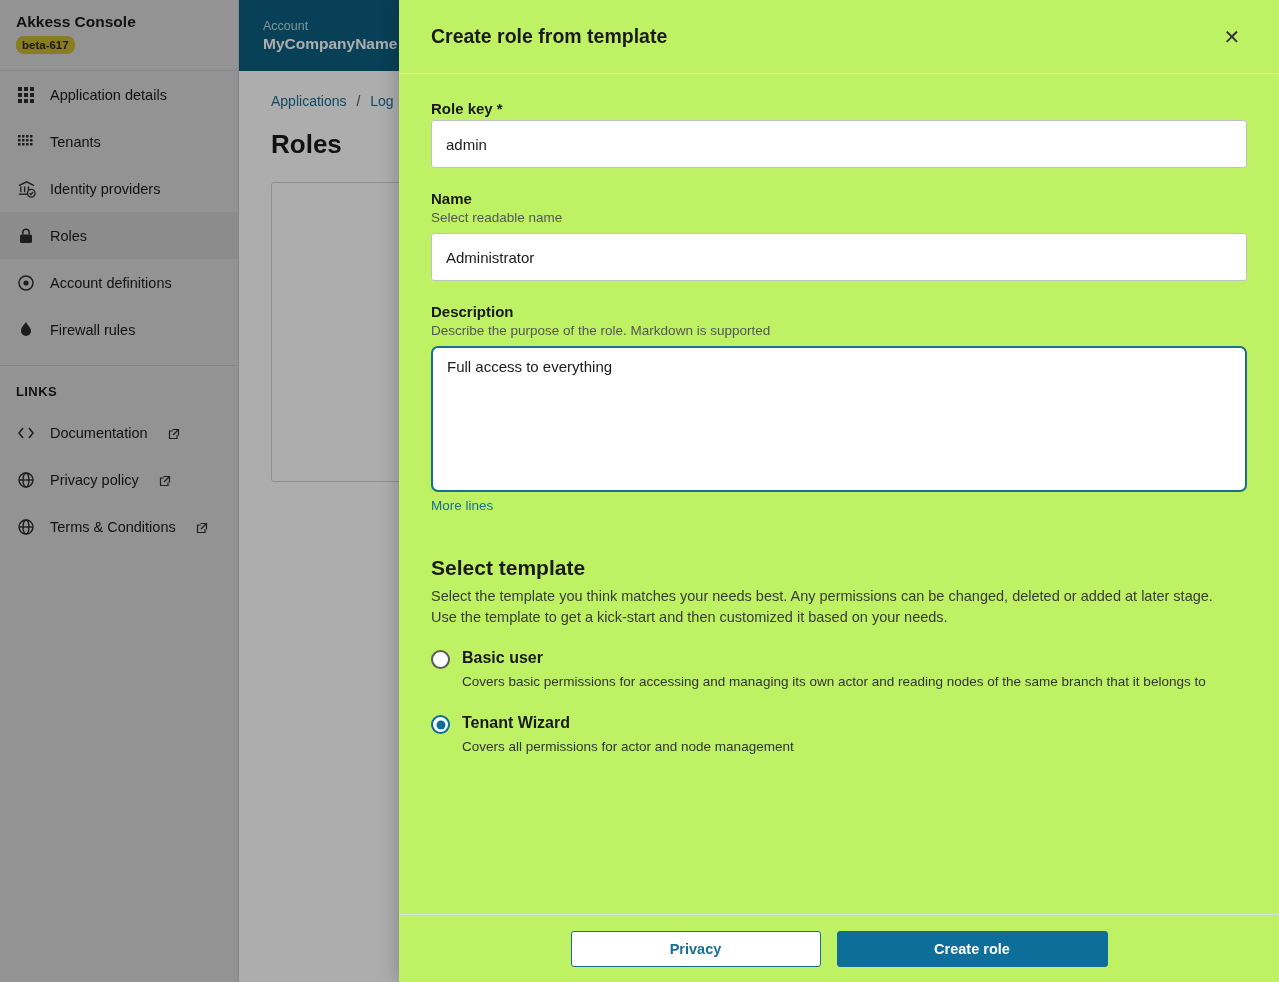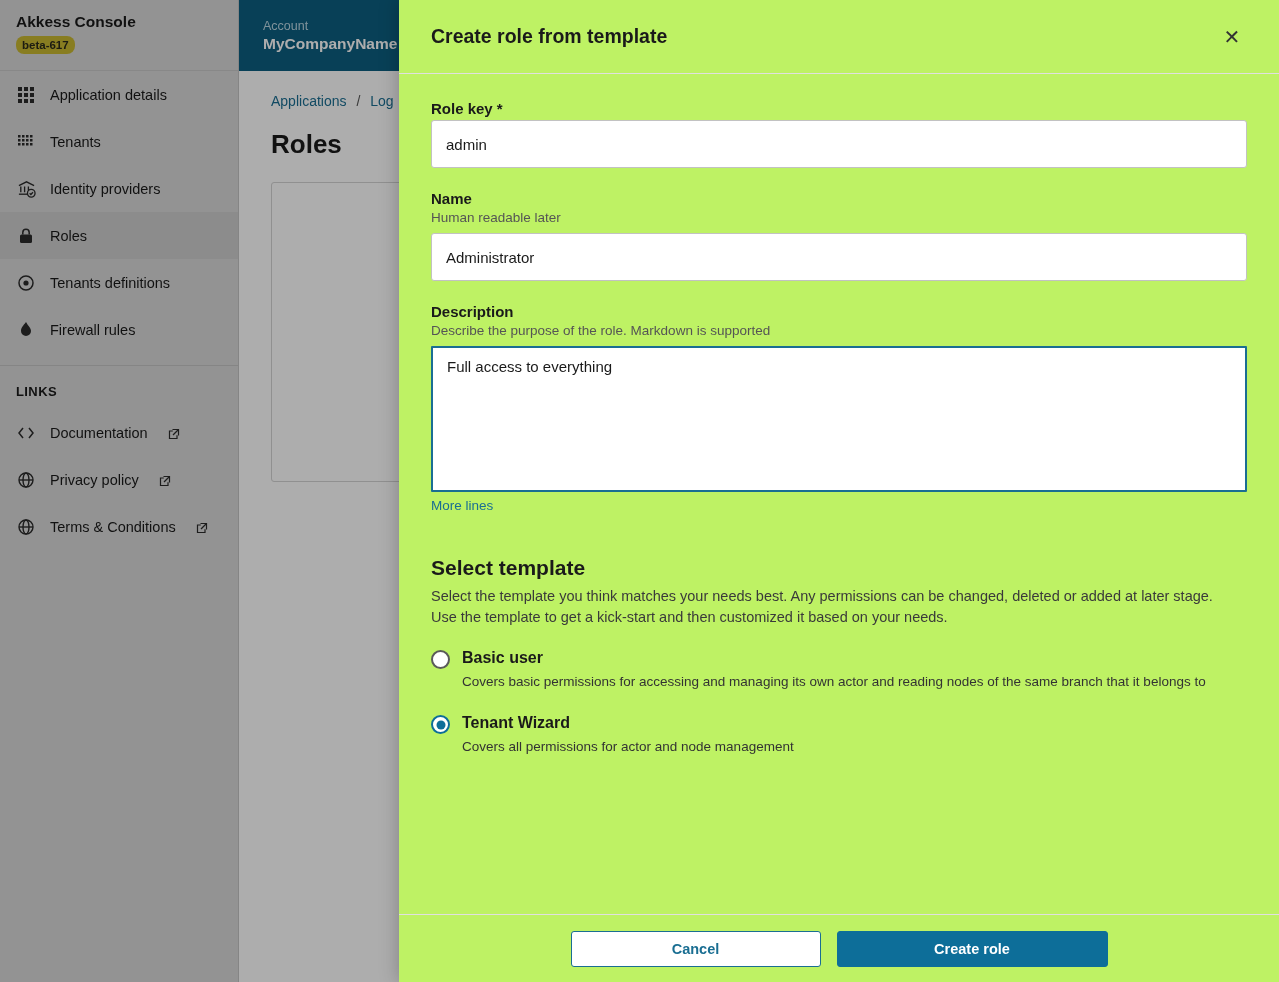--- a/index.html
+++ b/index.html
@@ -197,21 +197,21 @@
     color: #1a1a1a;
     font-family: "Liberation Sans", sans-serif;
     background: #fff;
     display: block;
   }
   .field-group { margin-bottom: 22px; }
   .textarea {
     width: 816px;
     height: 146px;
     border: 2px solid #1a6e92;
-    border-radius: 1px;
+    border-radius: 7px;
     padding: 10px 14px;
     font-size: 15px;
     color: #1a1a1a;
     font-family: "Liberation Sans", sans-serif;
     resize: none;
     display: block;
   }
   .more-lines {
     display: inline-block;
     margin-top: 6px;
@@ -375,21 +375,21 @@
       <span class="nav-label">Roles</span>
     </div>
 
     <div class="nav-item">
       <span class="nav-icon">
         <svg width="18" height="18" viewBox="0 0 18 18" fill="none" stroke="currentColor" stroke-width="1.5">
             <circle cx="9" cy="9" r="7"></circle>
             <circle cx="9" cy="9" r="2.6" fill="currentColor" stroke="none"></circle>
           </svg>
       </span>
-      <span class="nav-label">Tenants definitions</span>
+      <span class="nav-label">Account definitions</span>
     </div>
 
     <div class="nav-item">
       <span class="nav-icon">
         <svg width="18" height="18" viewBox="0 0 18 18" fill="currentColor">
             <path d="M9 1 C6 5 4 6.5 4 10 a5 5 0 0 0 10 0 C14 7 11.5 5.5 9 1 Z"></path>
           </svg>
       </span>
       <span class="nav-label">Firewall rules</span>
     </div>
@@ -481,21 +481,21 @@
 
     <div class="modal-body">
 
       <div class="field-group">
         <div class="field-label">Role key *</div>
         <input class="text-input" type="text" value="admin" style="">
       </div>
 
       <div class="field-group">
         <div class="field-label">Name</div>
-        <div class="field-help">Human readable later</div>
+        <div class="field-help">Select readable name</div>
         <input class="text-input" type="text" value="Administrator" style="">
       </div>
 
       <div class="field-group">
         <div class="field-label">Description</div>
         <div class="field-help">Describe the purpose of the role. Markdown is supported</div>
         <textarea class="textarea" style="">Full access to everything</textarea>
         <span class="more-lines">More lines</span>
       </div>
 
@@ -514,18 +514,18 @@
         <span class="radio checked"></span>
         <div>
           <div class="radio-title">Tenant Wizard</div>
           <div class="radio-desc">Covers all permissions for actor and node management</div>
         </div>
       </div>
 
     </div>
 
     <div class="modal-footer">
-      <button class="btn btn-secondary">Cancel</button>
+      <button class="btn btn-secondary">Privacy</button>
       <button class="btn btn-primary">Create role</button>
     </div>
   </div>
 
 </div>
 
 </body></html>

